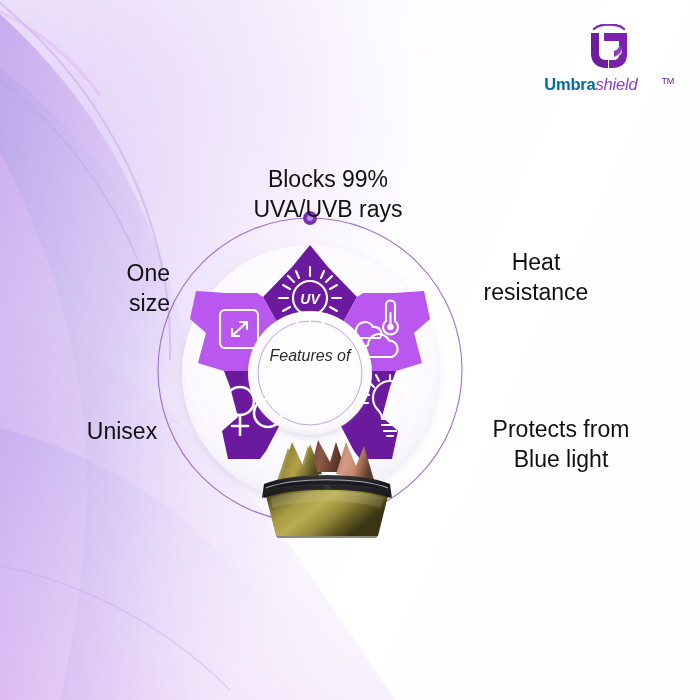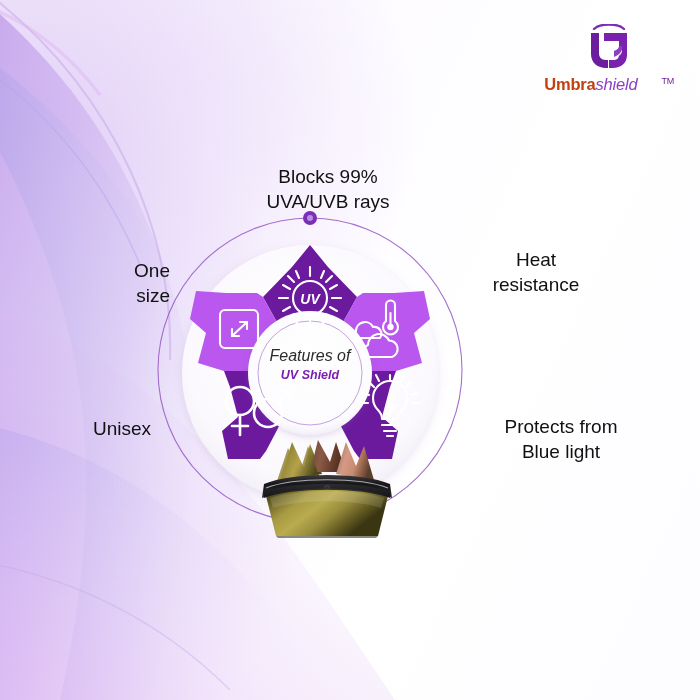--- a/index.html
+++ b/index.html
@@ -24,21 +24,21 @@
   
   #logo {
     position:absolute; right:26px; top:24px;
     display:flex; flex-direction:column; align-items:center;
   }
   #logo-mark { width:54px; height:48px; display:block; }
   #logo-word {
     margin-top:3px; position:relative;
     font-size:16.5px; letter-spacing:-0.2px; white-space:nowrap;
   }
-  .lw-a { font-weight:bold; color:#c2410c; }
+  .lw-a { font-weight:bold; color:#0369a1; }
   .lw-b { font-style:italic; color:#8B3FC4; }
   .lw-tm {
     font-size:9px; vertical-align:super; color:#6C1D9E; font-style:normal; font-weight:normal;margin-left:24px;
   }
 
   
   #wheel { position:absolute; left:110px; top:205px; width:400px; height:330px;font-style:italic; }
   #wheel-svg { position:absolute; left:0; top:0; width:400px; height:330px; }
 
   #center-text {
@@ -46,21 +46,21 @@
     text-align:center; line-height:1.35; pointer-events:none;
   }
   #center-line1 { font-size:16px; color:#2b2b2b; }
   #center-line2 { font-size:12.5px; font-weight:bold; color:#7A1FB0; }
 
   
   #product { position:absolute; left:252px; top:428px; width:150px; height:110px; }
 
   
   .label {
-    position:absolute; color:#111; font-size:19px; line-height:1.32;
+    position:absolute; color:#111; font-size:23px; line-height:1.32;
     text-align:center; white-space:pre-line;
   }
   #label-top      { left:228px; top:164px; width:200px; }
   #label-onesize  { left:80px;  top:258px; width:90px;text-align:right;  }
   #label-unisex   { left:62px;  top:416px; width:120px; }
   #label-heat     { left:466px; top:247px; width:140px; }
   #label-blue     { left:476px; top:414px; width:170px; }
 </style>
 </head>
 <body>
@@ -287,21 +287,20 @@
       <line x1="269" y1="176" x2="266" y2="170"></line>
       <line x1="291" y1="176" x2="294" y2="170"></line>
       <line x1="259" y1="190" x2="253" y2="188"></line>
       <line x1="301" y1="190" x2="307" y2="188"></line>
       <polygon points="283,190 275,203 280,203 277,214 288,199 282,199" fill="#ffffff" stroke="none"></polygon>
     </g>
   </svg>
 
   <div id="center-text">
     <div id="center-line1">Features of</div>
-    <div id="center-line2">UV Shield</div>
   </div>
 </div>
 
 <svg id="product" viewBox="0 0 150 110" xmlns="http://www.w3.org/2000/svg">
   <defs>
     <linearGradient id="lens1" x1="0" y1="0" x2="1" y2="0.3">
       <stop offset="0%" stop-color="#4d4a1a"></stop>
       <stop offset="25%" stop-color="#8f8436"></stop>
       <stop offset="55%" stop-color="#b5a24a"></stop>
       <stop offset="80%" stop-color="#7d7330"></stop>

